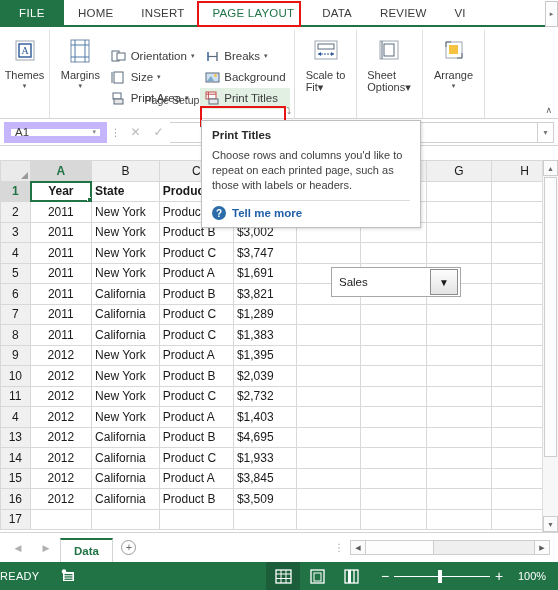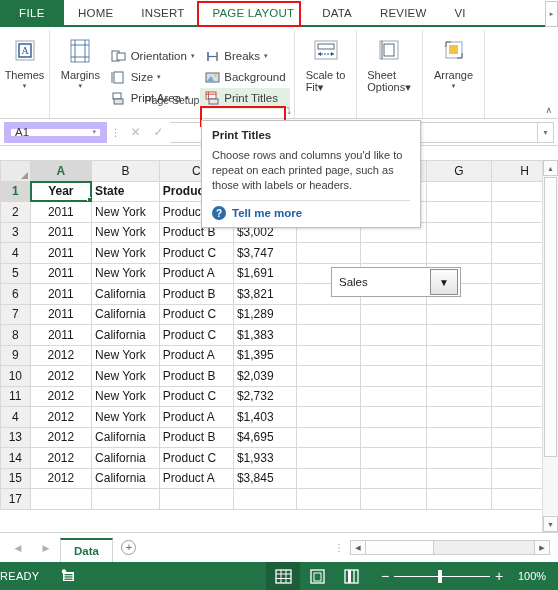--- a/index.html
+++ b/index.html
@@ -714,20 +714,31 @@
           <td class="num">2012</td>
           <td>California</td>
           <td>Product A</td>
           <td class="money">$3,845</td>
           <td></td>
           <td></td>
           <td></td>
           <td></td>
         </tr>
         <tr>
+          <th class="rowh">16</th>
+          <td class="num">2012</td>
+          <td>California</td>
+          <td>Product B</td>
+          <td class="money">$3,509</td>
+          <td></td>
+          <td></td>
+          <td></td>
+          <td></td>
+        </tr>
+        <tr>
           <th class="rowh">17</th>
           <td></td>
           <td></td>
           <td></td>
           <td></td>
           <td></td>
           <td></td>
           <td></td>
           <td></td>
         </tr>

